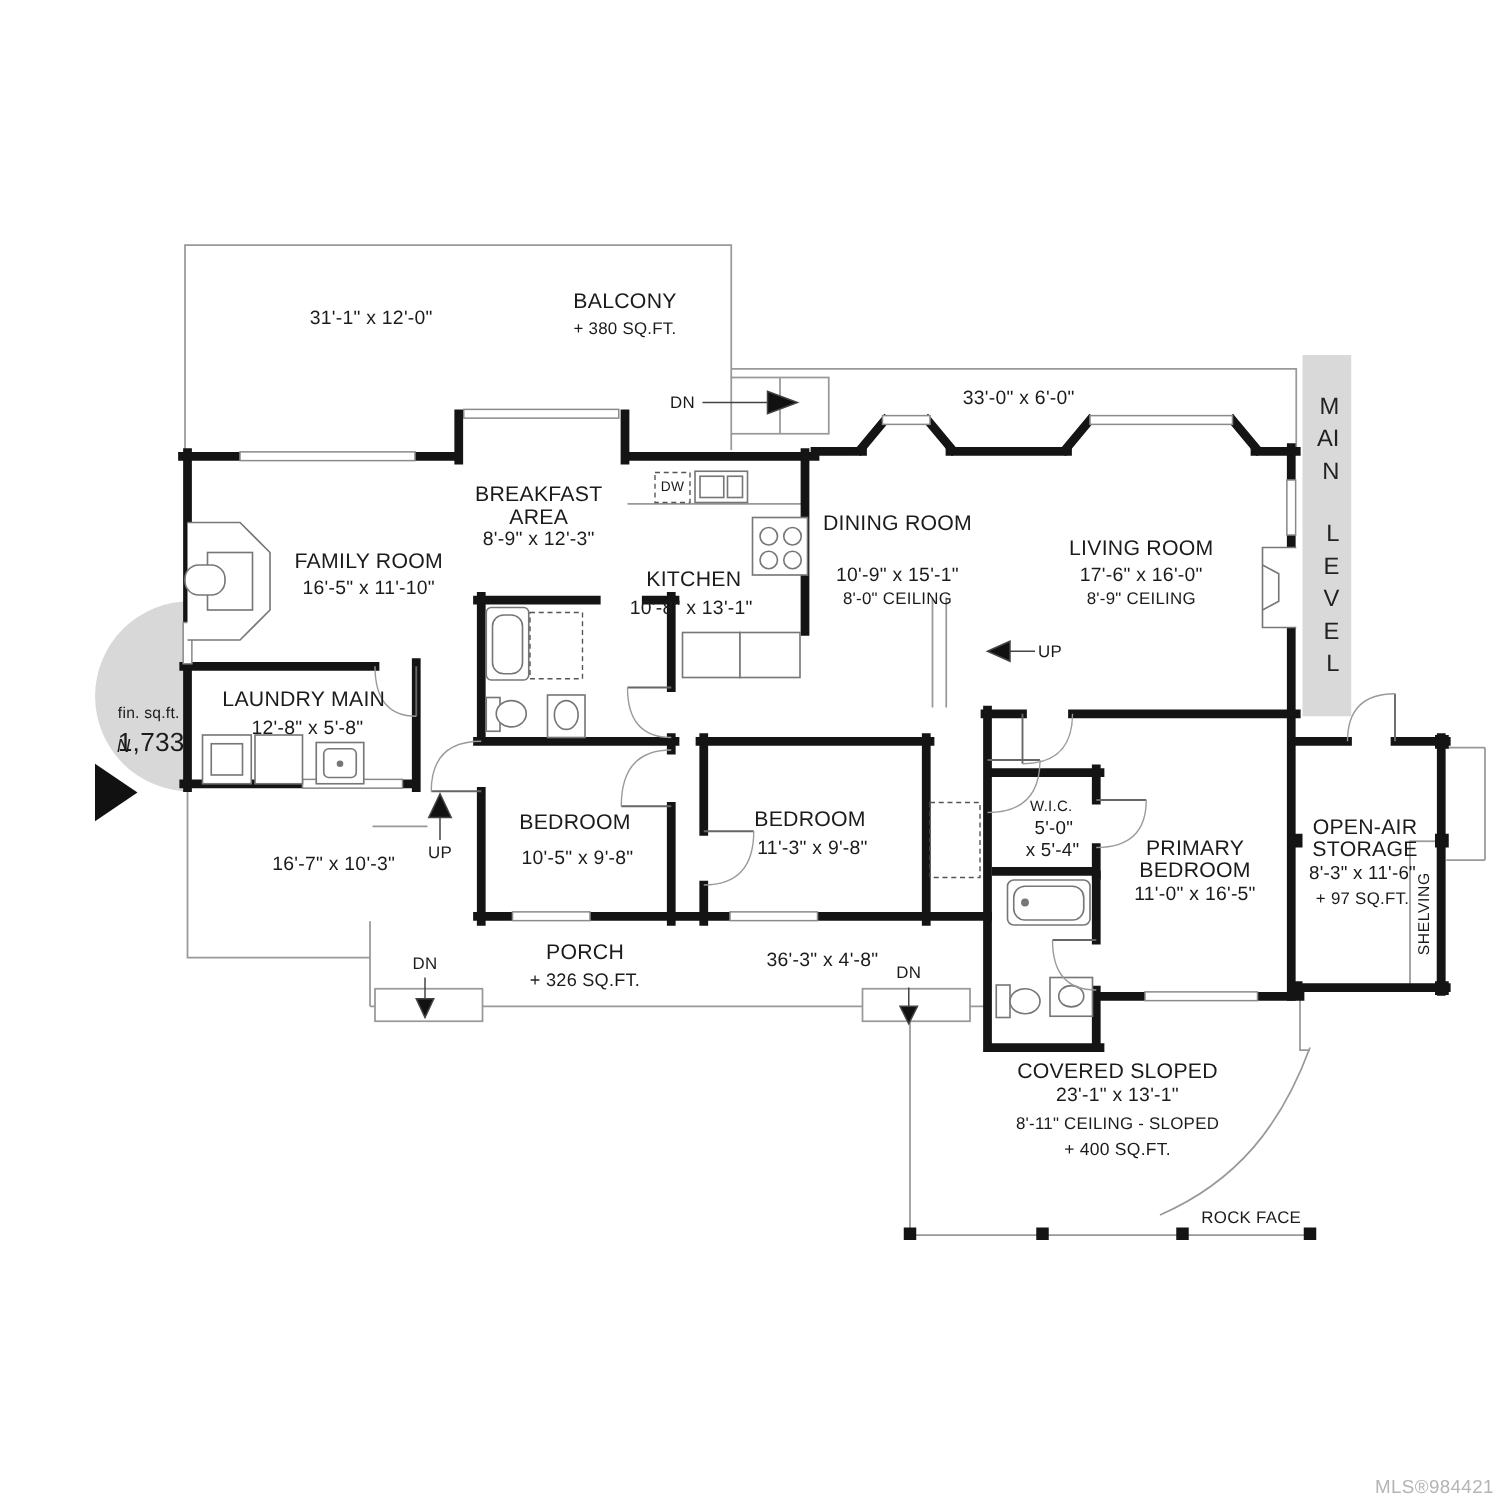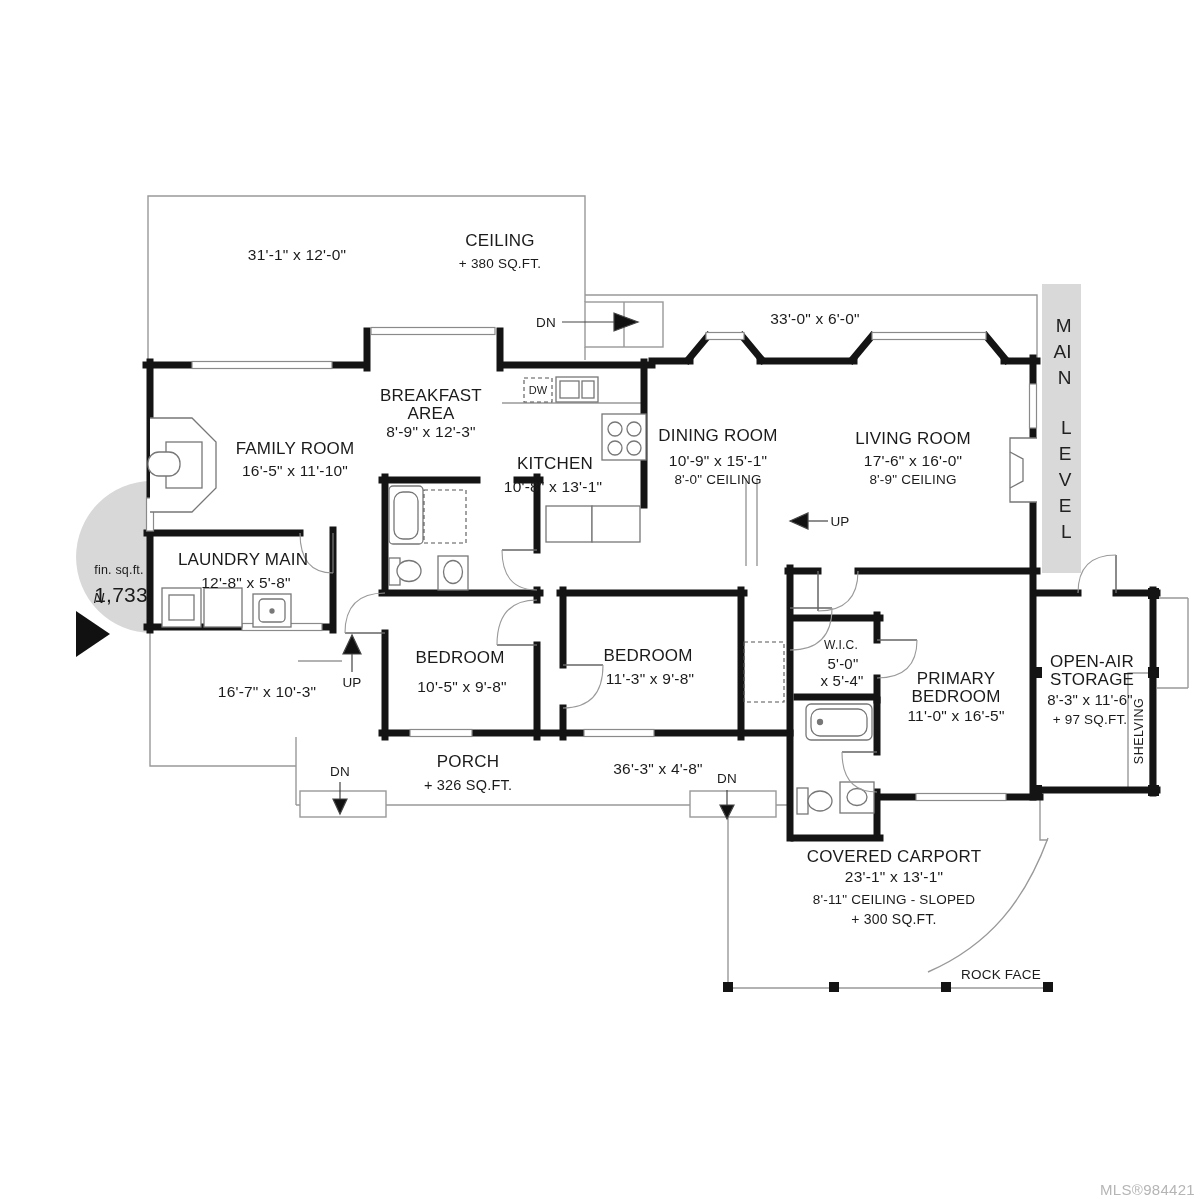--- a/index.html
+++ b/index.html
@@ -170,37 +170,37 @@
       <rect x="1043" y="982" width="10" height="10"></rect>
     </g>
   </svg>
 
   <div class="band">
     <div class="word">MAIN</div>
     <div class="word">LEVEL</div>
   </div>
 
   <div class="lbl dims" style="left:297px;top:255px">31'-1" x 12'-0"</div>
-  <div class="lbl name" style="left:500px;top:241px">CEILING</div>
+  <div class="lbl name" style="left:500px;top:241px">BALCONY</div>
   <div class="lbl sub" style="left:500px;top:263px">+ 380 SQ.FT.</div>
 
   <div class="lbl sub" style="left:546px;top:322px">DN</div>
   <div class="lbl dims" style="left:815px;top:319px">33'-0" x 6'-0"</div>
 
   <div class="lbl name wrap" style="left:431px;top:405px;width:112px">BREAKFAST AREA</div>
   <div class="lbl dims" style="left:431px;top:432px">8'-9" x 12'-3"</div>
 
   <div class="lbl name" style="left:295px;top:449px">FAMILY ROOM</div>
   <div class="lbl dims" style="left:295px;top:471px">16'-5" x 11'-10"</div>
 
   <div class="lbl tiny" style="left:538px;top:390px">DW</div>
   <div class="lbl name" style="left:555px;top:464px">KITCHEN</div>
   <div class="lbl dims" style="left:553px;top:487px">10'-8" x 13'-1"</div>
 
-  <div class="lbl name" style="left:718px;top:436px">DINING ROOM</div>
+  <div class="lbl name" style="left:718px;top:419px">DINING ROOM</div>
   <div class="lbl dims" style="left:718px;top:461px">10'-9" x 15'-1"</div>
   <div class="lbl sub" style="left:718px;top:479px">8'-0" CEILING</div>
 
   <div class="lbl name" style="left:913px;top:439px">LIVING ROOM</div>
   <div class="lbl dims" style="left:913px;top:461px">17'-6" x 16'-0"</div>
   <div class="lbl sub" style="left:913px;top:479px">8'-9" CEILING</div>
 
   <div class="lbl sub" style="left:840px;top:521px">UP</div>
 
   <div class="lbl big" style="left:121px;top:551px">1,733</div>
@@ -230,21 +230,21 @@
   <div class="lbl dims" style="left:1090px;top:699px;font-size:15px">8'-3" x 11'-6"</div>
   <div class="lbl sub" style="left:1090px;top:719px">+ 97 SQ.FT.</div>
   <div class="lbl vert" style="left:1139px;top:731px">SHELVING</div>
 
   <div class="lbl name" style="left:468px;top:762px">PORCH</div>
   <div class="lbl sub" style="left:468px;top:785px;font-size:14.5px">+ 326 SQ.FT.</div>
   <div class="lbl dims" style="left:658px;top:769px">36'-3" x 4'-8"</div>
   <div class="lbl sub" style="left:340px;top:771px">DN</div>
   <div class="lbl sub" style="left:727px;top:778px">DN</div>
 
-  <div class="lbl name" style="left:894px;top:857px">COVERED CARPORT</div>
+  <div class="lbl name" style="left:894px;top:857px">COVERED SLOPED</div>
   <div class="lbl dims" style="left:894px;top:877px">23'-1" x 13'-1"</div>
   <div class="lbl sub" style="left:894px;top:899px">8'-11" CEILING - SLOPED</div>
-  <div class="lbl sub" style="left:894px;top:919px;font-size:14px">+ 300 SQ.FT.</div>
+  <div class="lbl sub" style="left:894px;top:919px;font-size:14px">+ 400 SQ.FT.</div>
 
   <div class="lbl sub" style="left:1001px;top:974px">ROCK FACE</div>
 
   <div class="mls">MLS®984421</div>
 </div>
 
 </body></html>

